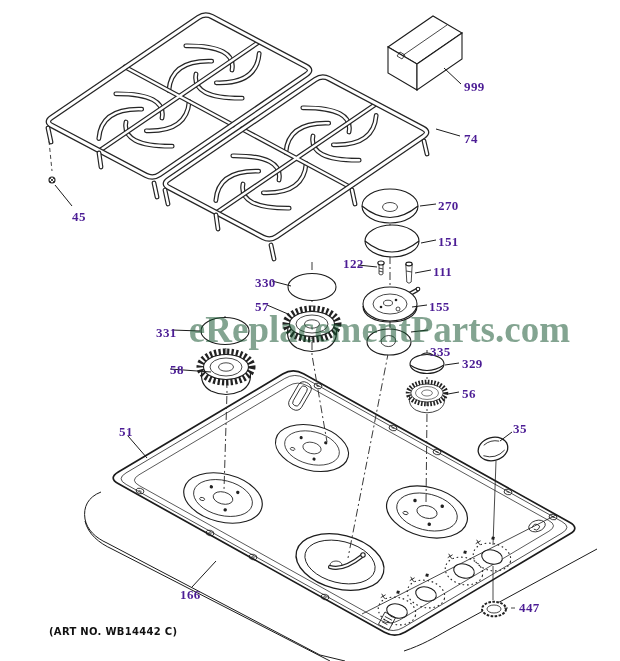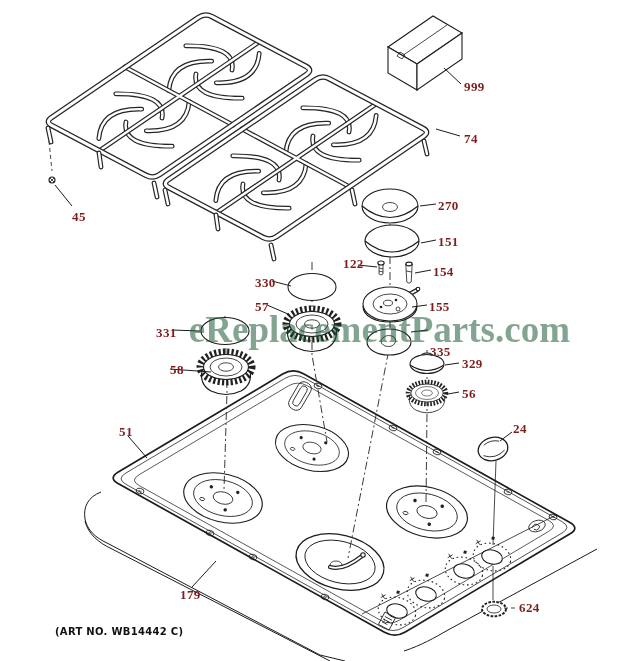--- a/index.html
+++ b/index.html
@@ -15,26 +15,26 @@
   .cl   {stroke:#2f2f2f;stroke-width:.95;fill:none;stroke-dasharray:8 3 2 3;}
   .dash {stroke:#2f2f2f;stroke-width:.9;fill:none;stroke-dasharray:4 3;}
   .tube-d{stroke:#262626;stroke-width:4.8;fill:none;stroke-linecap:round;stroke-linejoin:round;}
   .tube-w{stroke:#ffffff;stroke-width:2.4;fill:none;stroke-linecap:round;stroke-linejoin:round;}
   .frame-d{stroke:#262626;stroke-width:5.6;fill:none;stroke-linejoin:round;}
   .frame-w{stroke:#ffffff;stroke-width:3;fill:none;stroke-linejoin:round;}
   .teeth{stroke:#222222;stroke-width:7;fill:none;stroke-dasharray:2.2 2.1;}
   .dots {fill:#222222;stroke:none;}
   .dotring{stroke:#222222;stroke-width:1.1;fill:none;stroke-dasharray:1.6 2.8;}
   
-  .lbl{position:absolute;font:600 13px "Liberation Serif",serif;color:#7f1d1d;
+  .lbl{position:absolute;font:600 13px "Liberation Serif",serif;color:#4c1d95;
        letter-spacing:.4px;white-space:nowrap;}
   #watermark{position:absolute;left:150px;top:308px;width:420px;
        font:700 37px "Liberation Serif",serif;color:#14532d;opacity:.52;
        white-space:nowrap;pointer-events:none;text-align:right;}
-  #artno{position:absolute;left:55px;top:626px;
+  #artno{position:absolute;left:49px;top:626px;
        font:700 10px "DejaVu Sans",sans-serif;color:#111;letter-spacing:.3px;}
 </style>
 </head>
 <body>
 
 <div id="stage">
 
 <svg width="620" height="661" viewBox="0 0 620 661">
   <defs>
 
@@ -291,29 +291,29 @@
 </svg>
 
 <div id="watermark">eReplacementParts.com</div>
 
 <span class="lbl" style="left:72px;top:209px">45</span>
 <span class="lbl" style="left:464px;top:131px">74</span>
 <span class="lbl" style="left:464px;top:79px">999</span>
 <span class="lbl" style="left:438px;top:198px">270</span>
 <span class="lbl" style="left:438px;top:234px">151</span>
 <span class="lbl" style="left:343px;top:256px">122</span>
-<span class="lbl" style="left:433px;top:264px">154</span>
+<span class="lbl" style="left:433px;top:264px">111</span>
 <span class="lbl" style="left:429px;top:299px">155</span>
 <span class="lbl" style="left:255px;top:275px">330</span>
 <span class="lbl" style="left:255px;top:299px">57</span>
 <span class="lbl" style="left:156px;top:325px">331</span>
 <span class="lbl" style="left:170px;top:362px">58</span>
 <span class="lbl" style="left:430px;top:344px">335</span>
 <span class="lbl" style="left:462px;top:356px">329</span>
 <span class="lbl" style="left:462px;top:386px">56</span>
-<span class="lbl" style="left:513px;top:421px">24</span>
+<span class="lbl" style="left:513px;top:421px">35</span>
 <span class="lbl" style="left:119px;top:424px">51</span>
-<span class="lbl" style="left:180px;top:587px">179</span>
-<span class="lbl" style="left:519px;top:600px">624</span>
+<span class="lbl" style="left:180px;top:587px">166</span>
+<span class="lbl" style="left:519px;top:600px">447</span>
 
 <div id="artno">(ART NO. WB14442 C)</div>
 
 </div>
 
 </body></html>

